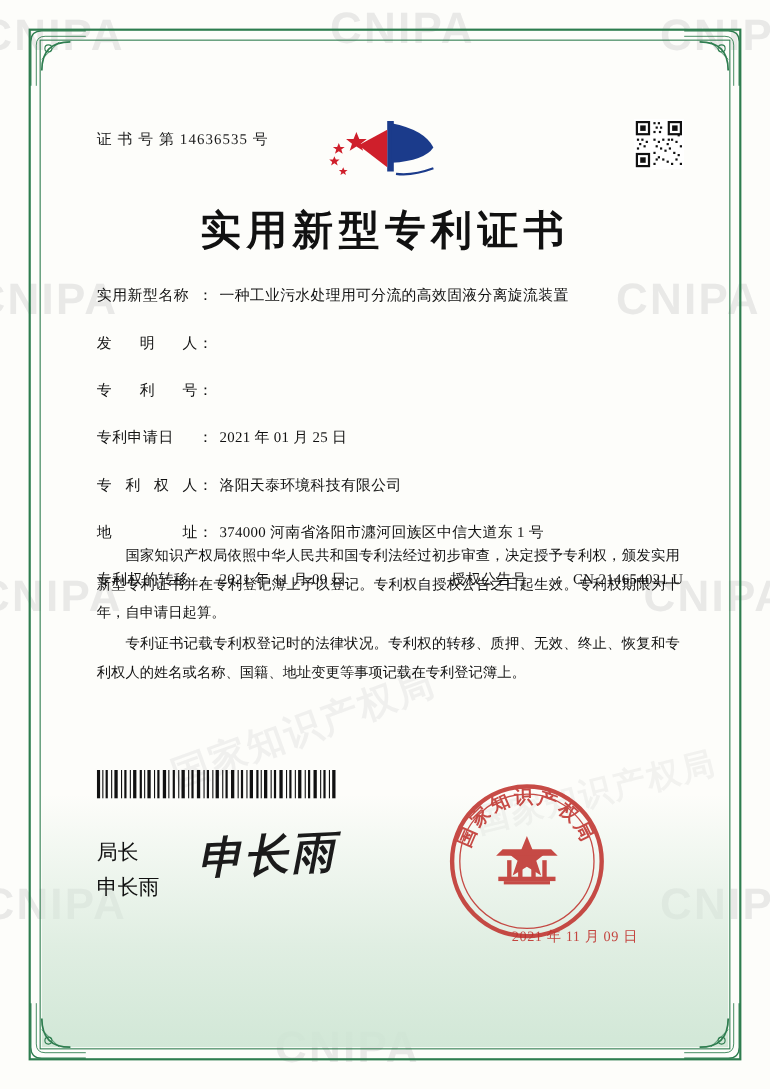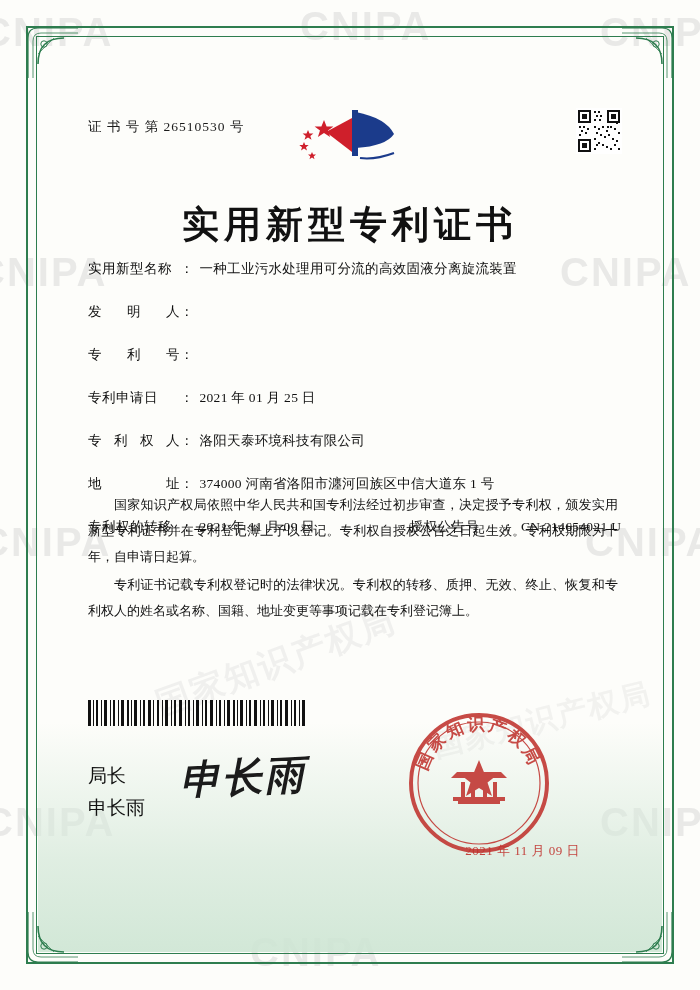--- a/index.html
+++ b/index.html
@@ -119,21 +119,20 @@
     position: absolute;
     left: 0;
     right: 0;
     top: 125px;
     text-align: center;
     font-size: 37px;
     font-weight: bold;
     letter-spacing: 5px;
     color: #111;
     font-family: Liberation Sans, sans-serif;
-    margin-top: 15px;
   }
 
   .fields {
     position: absolute;
     left: 28px;
     right: 20px;
     top: 200px;
   }
   .field-row {
     display: flex;
@@ -308,21 +307,21 @@
       <path d="M4 54 L4 14 Q4 4 14 4 L54 4" fill="none" stroke="#2e7d4f" stroke-width="1.2"></path>
       <path d="M9 54 L9 17 Q9 9 17 9 L54 9" fill="none" stroke="#2e7d4f" stroke-width="0.8"></path>
       <path d="M14 40 Q14 14 40 14" fill="none" stroke="#2e7d4f" stroke-width="1.6"></path>
       <circle cx="20" cy="20" r="3.2" fill="none" stroke="#2e7d4f" stroke-width="1"></circle>
       <path d="M14 30 Q22 22 30 14" fill="none" stroke="#2e7d4f" stroke-width="0.7"></path>
     </svg>
   </div>
 
   <div class="content">
 
-    <div class="cert-no">证 书 号 第 26510530 号</div>
+    <div class="cert-no">证 书 号 第 14636535 号</div>
 
     <div class="qr">
       <svg width="46" height="46" viewBox="0 0 46 46">
         <rect x="0" y="0" width="46" height="46" fill="#ffffff"></rect>
         <g fill="#111">
           <rect x="2" y="2" width="13" height="13"></rect>
             <rect x="4" y="4" width="9" height="9" fill="#fff"></rect>
             <rect x="6" y="6" width="5" height="5"></rect>
           <rect x="31" y="2" width="13" height="13"></rect>
             <rect x="33" y="4" width="9" height="9" fill="#fff"></rect>

